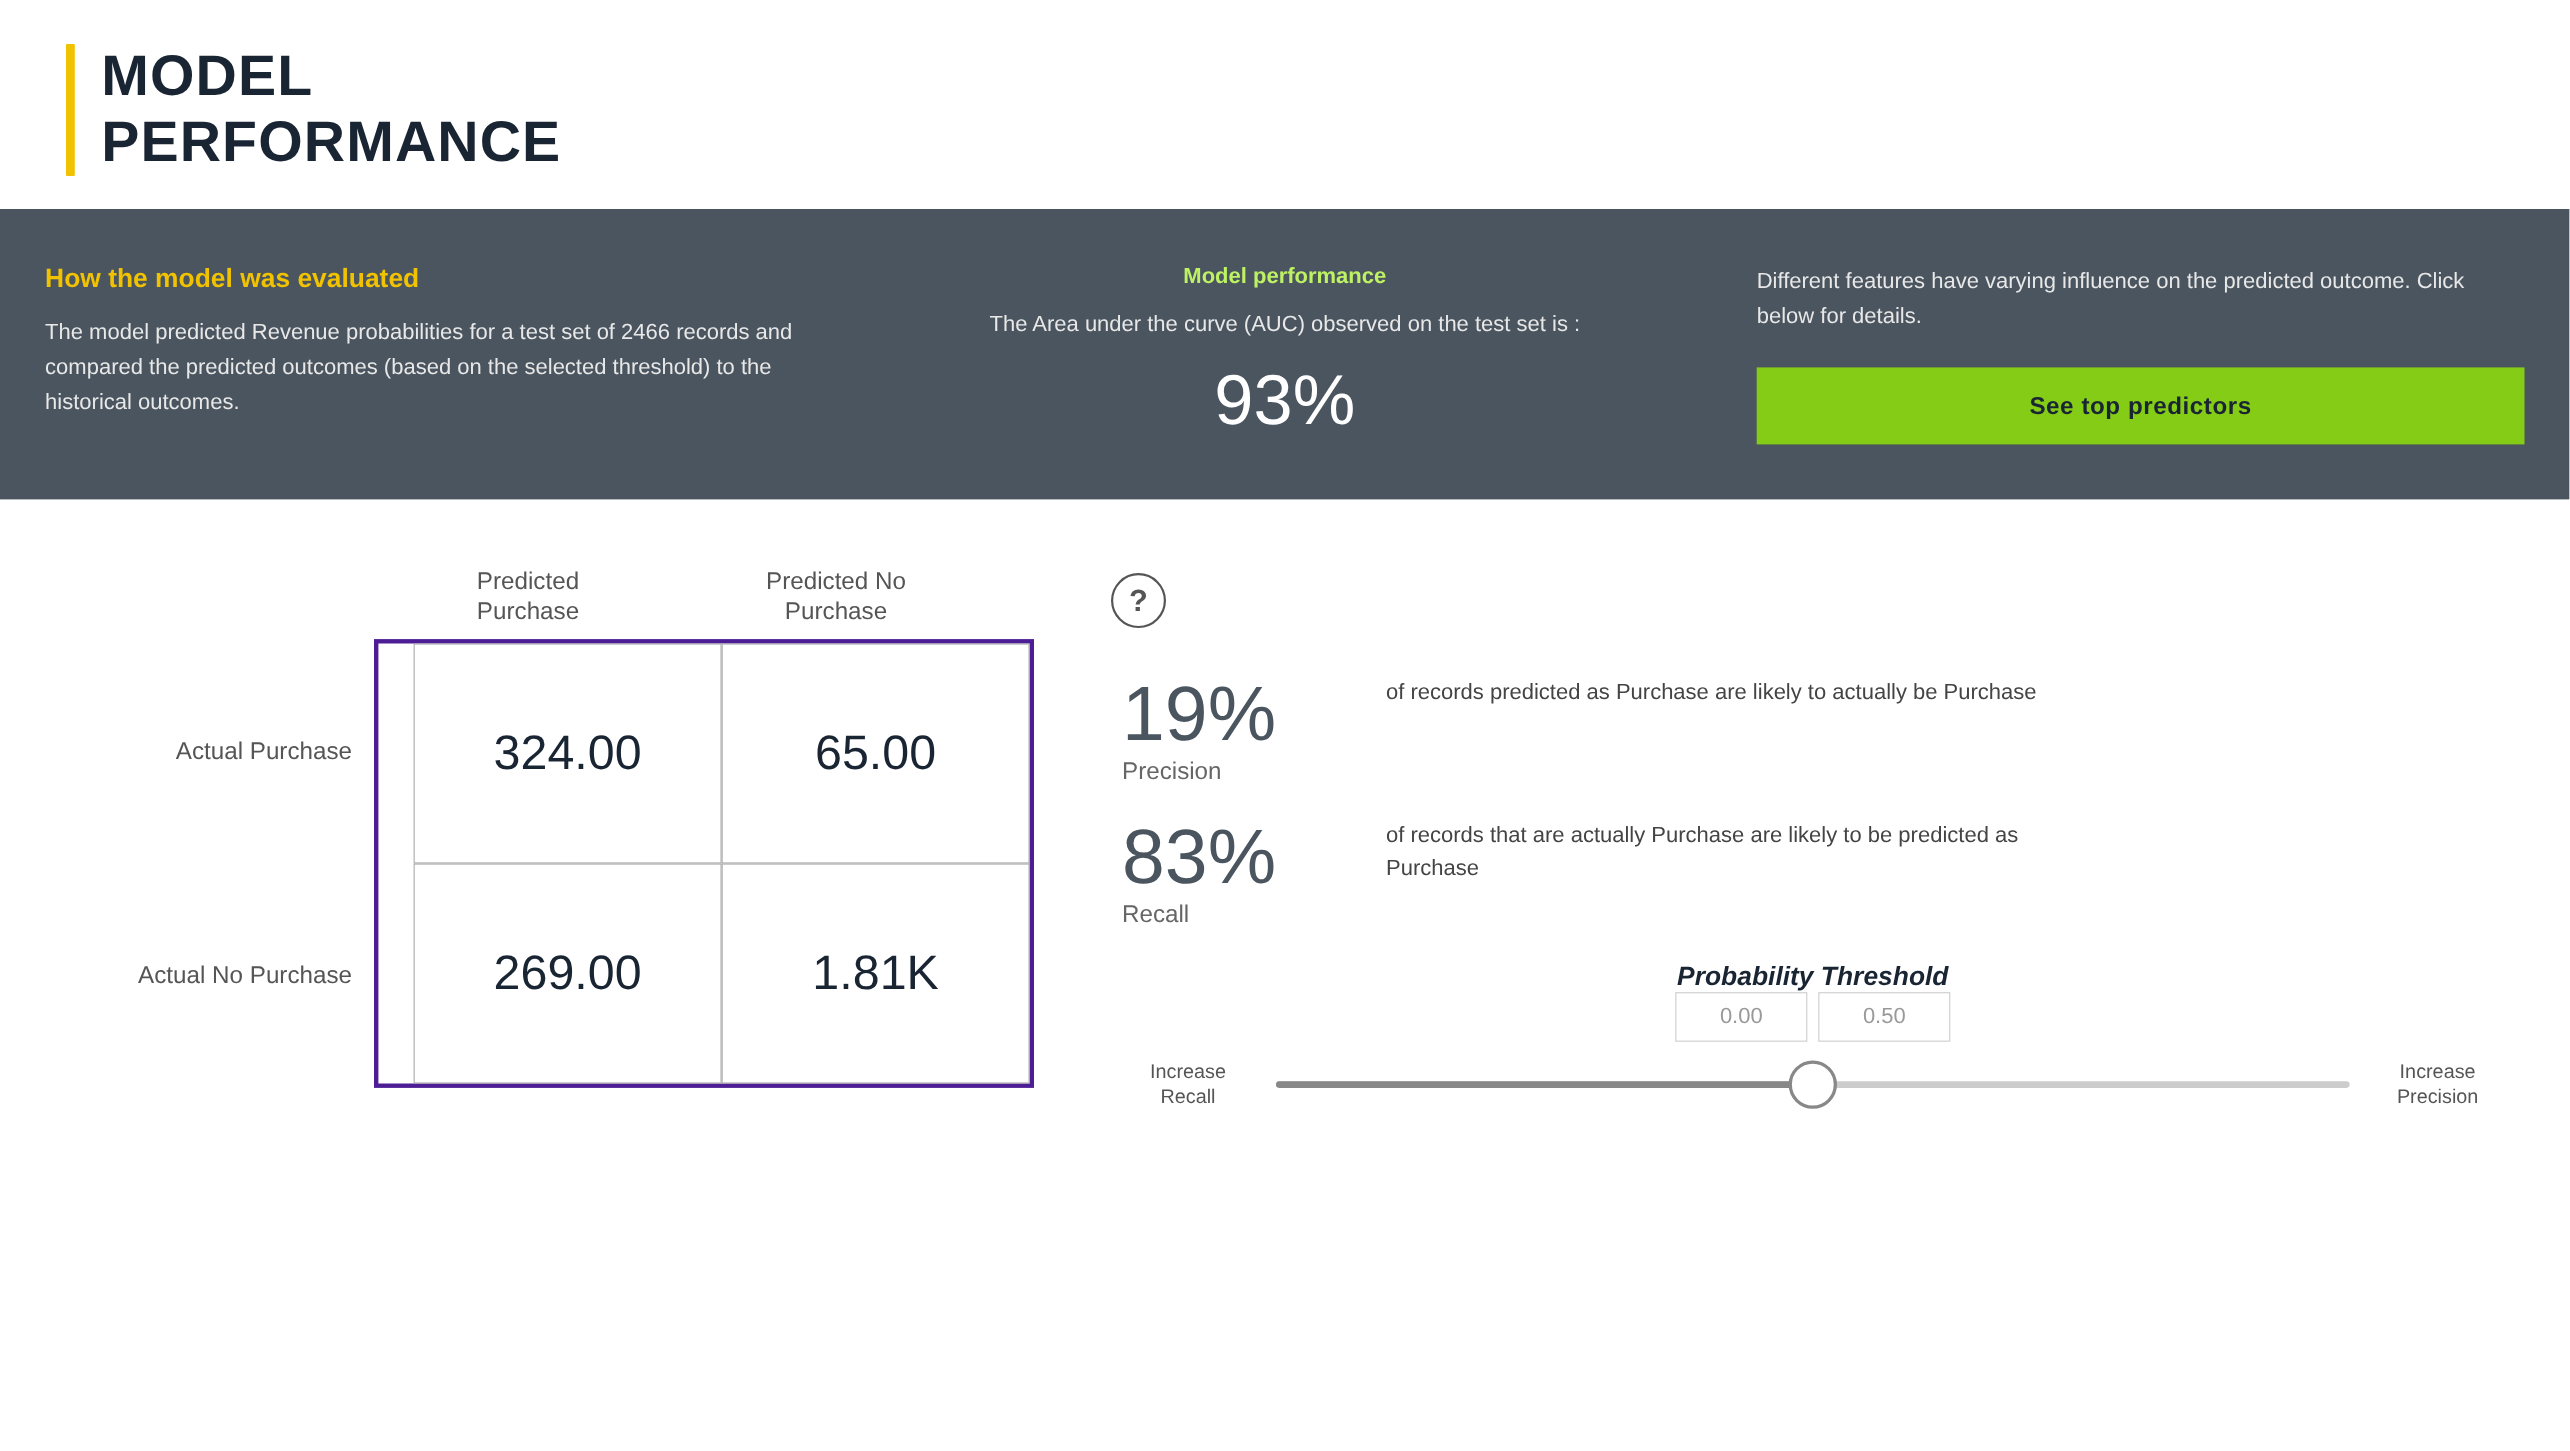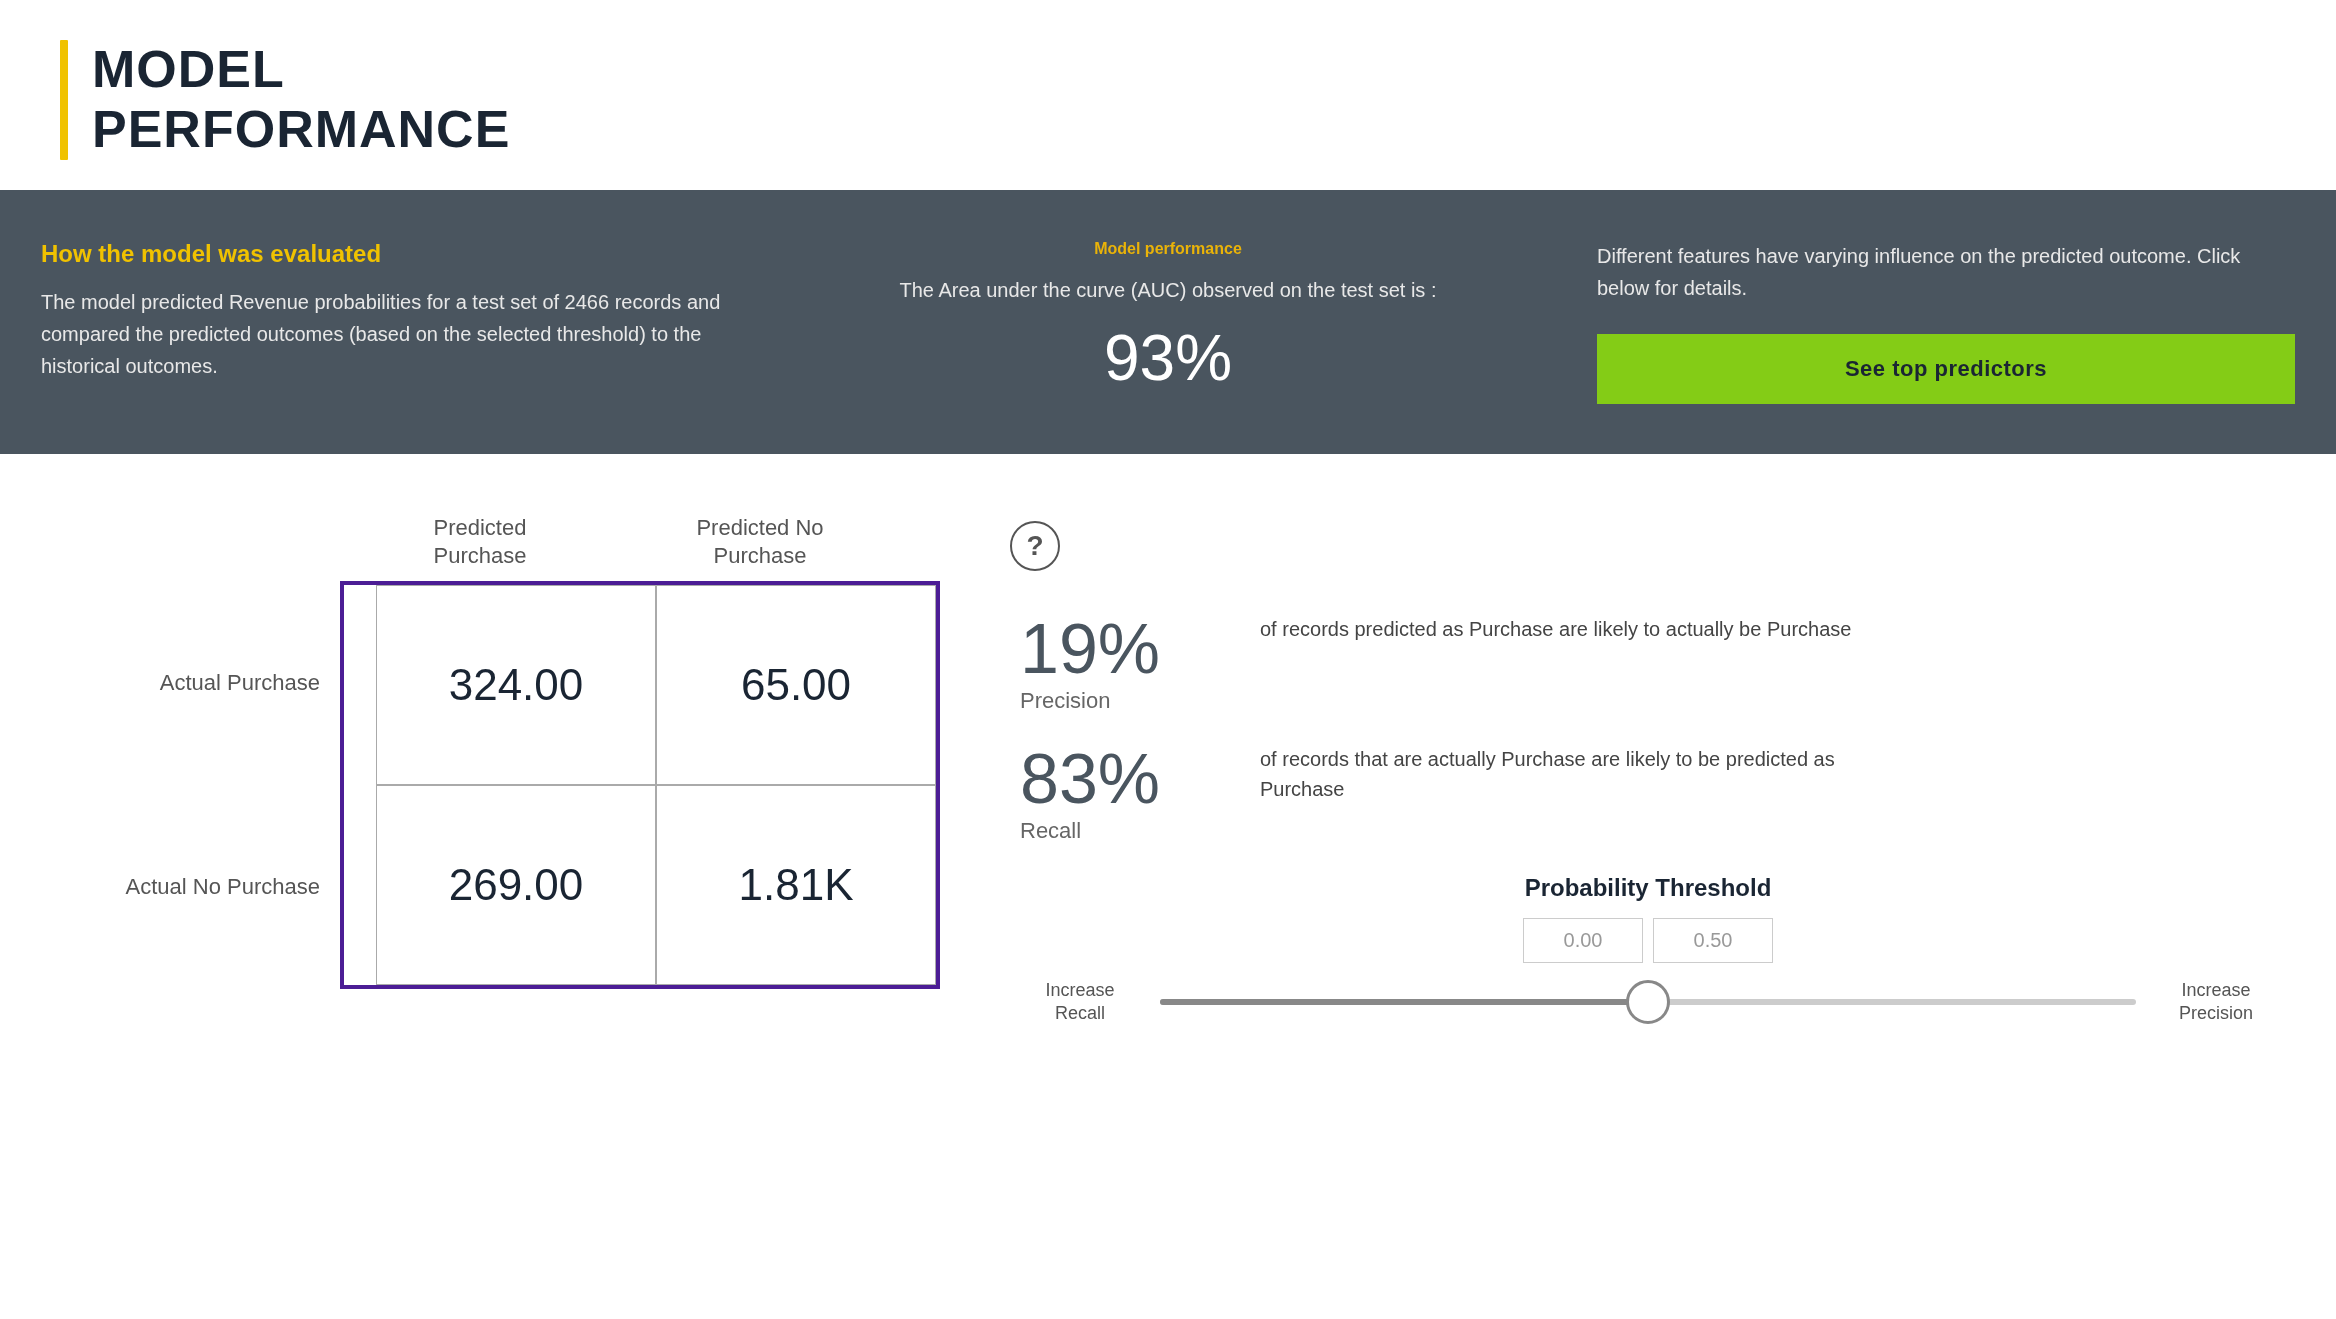--- a/index.html
+++ b/index.html
@@ -53,22 +53,22 @@
     .banner-section-text {
       font-size: 20px;
       line-height: 1.6;
       color: #e8e8e8;
     }
     .banner-section-center {
       flex: 1;
       text-align: center;
     }
     .banner-auc-label {
-      color: #eab308;
-      font-size: 16px;
+      color: #bef264;
+      font-size: 20px;
       font-weight: 700;
       margin-bottom: 16px;
     }
     .banner-auc-desc {
       font-size: 20px;
       line-height: 1.6;
       color: #e8e8e8;
       margin-bottom: 20px;
     }
     .banner-auc-value {
@@ -223,21 +223,21 @@
 
     
     .threshold-section {
       margin-top: 20px;
     }
     .threshold-title {
       font-size: 24px;
       font-weight: 600;
       color: #1a2533;
       text-align: center;
-      margin-bottom: 16px;
+      font-style: italic;
     }
     .threshold-inputs {
       display: flex;
       align-items: center;
       justify-content: center;
       gap: 10px;
       margin-bottom: 16px;
     }
     .threshold-input {
       width: 120px;

